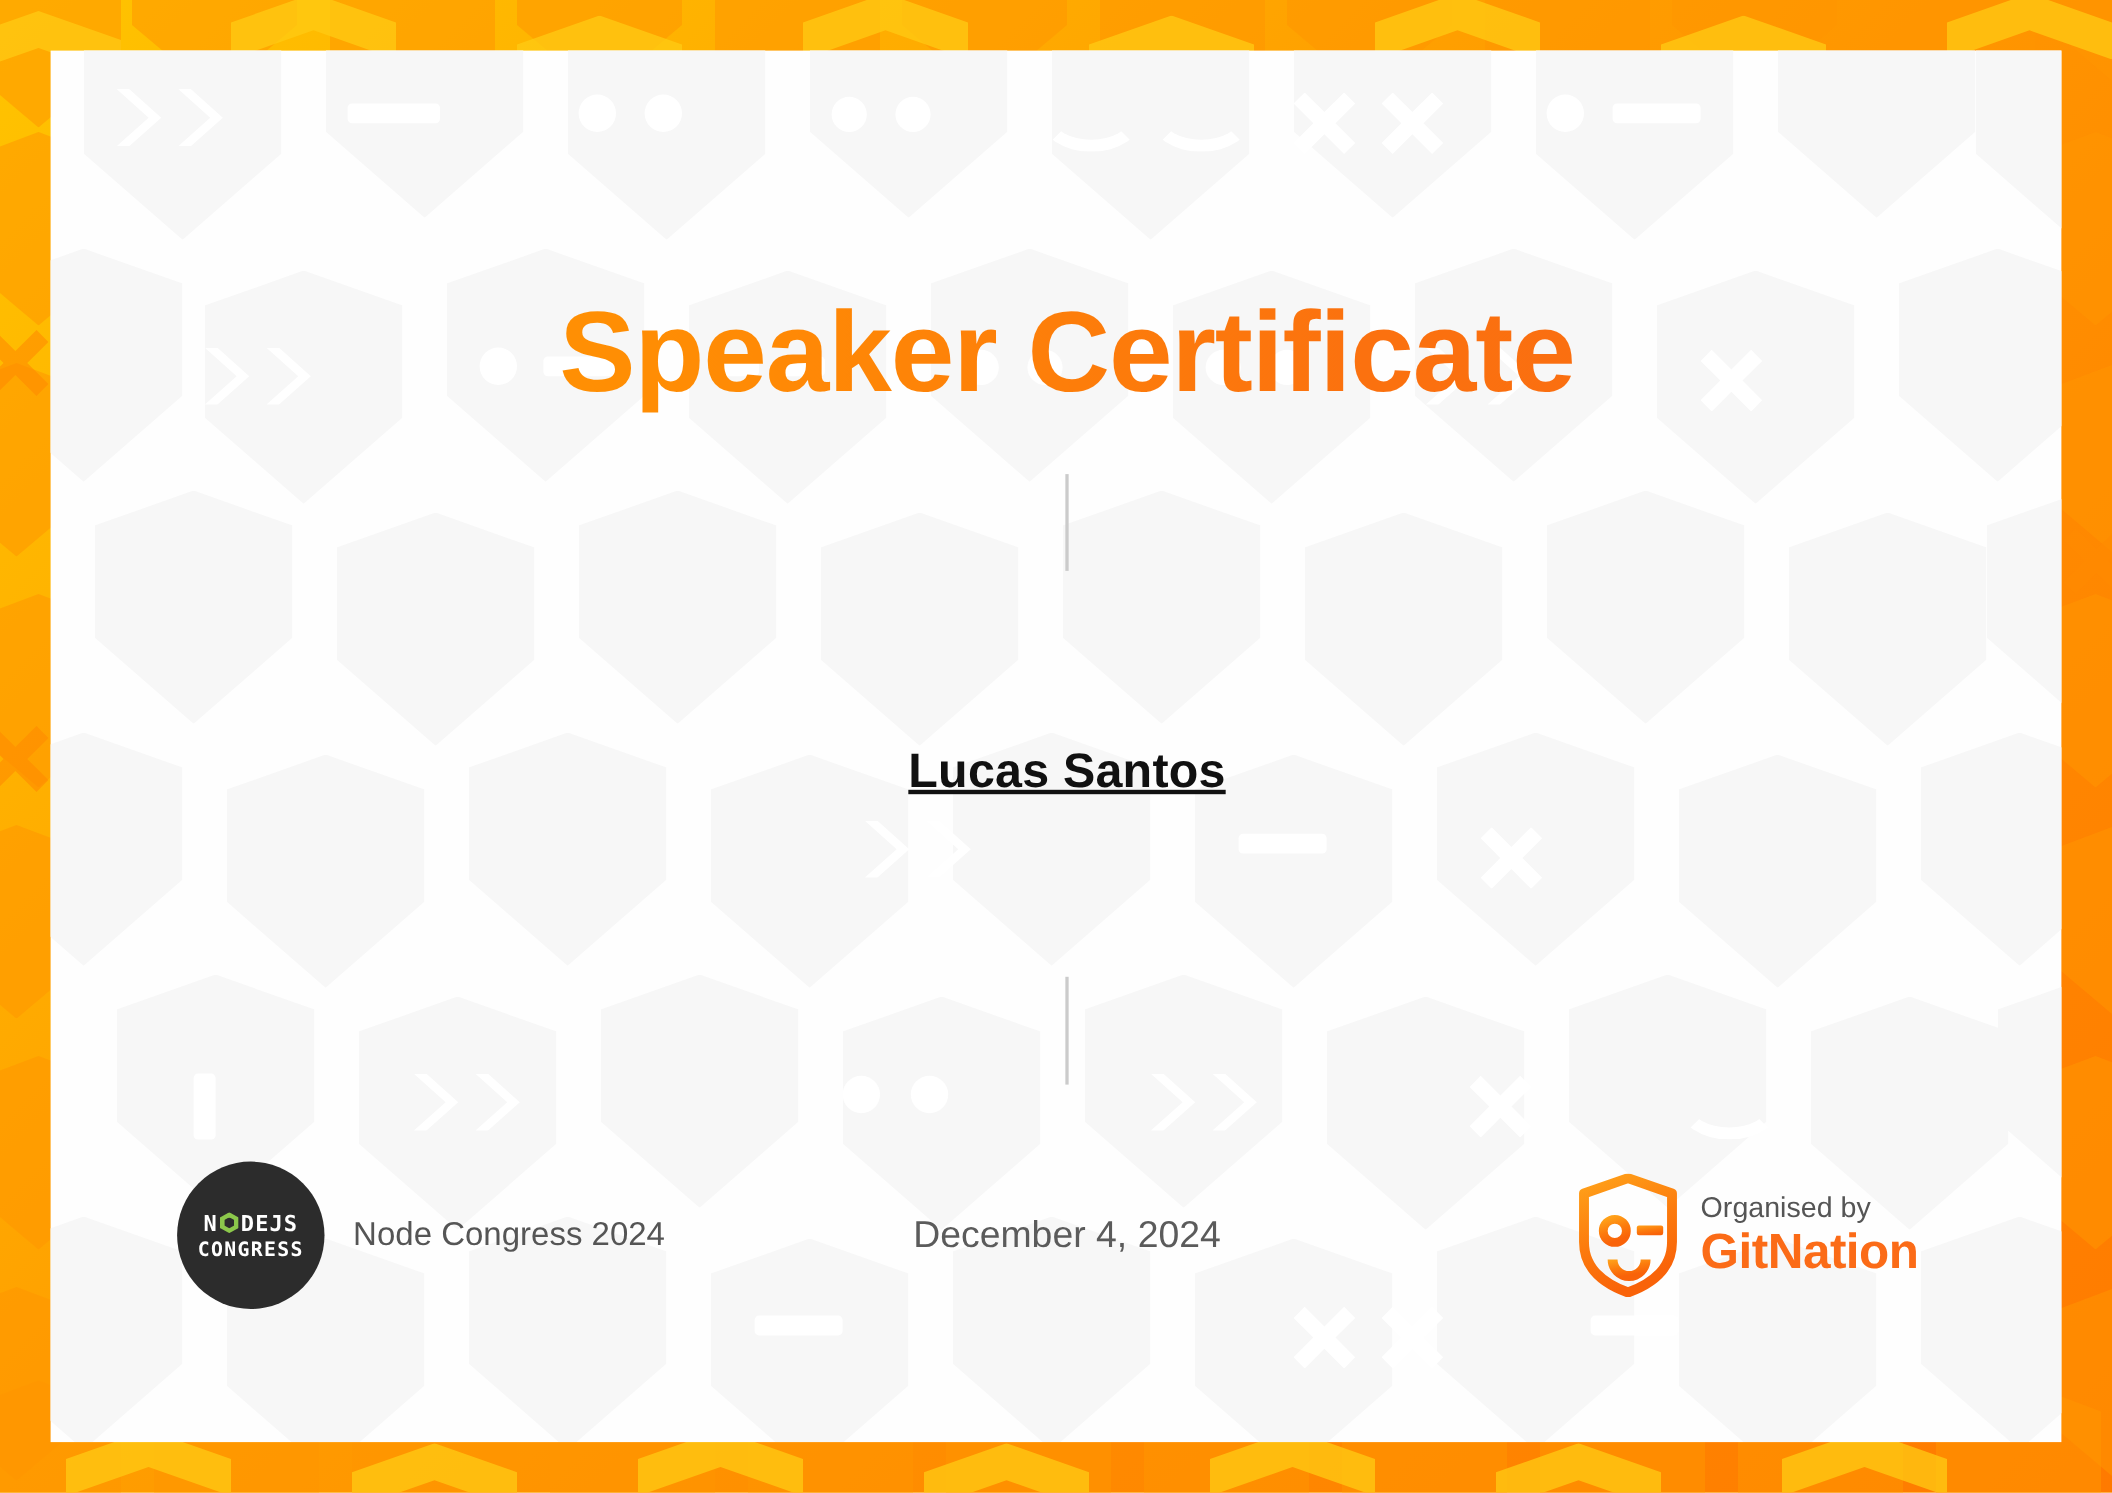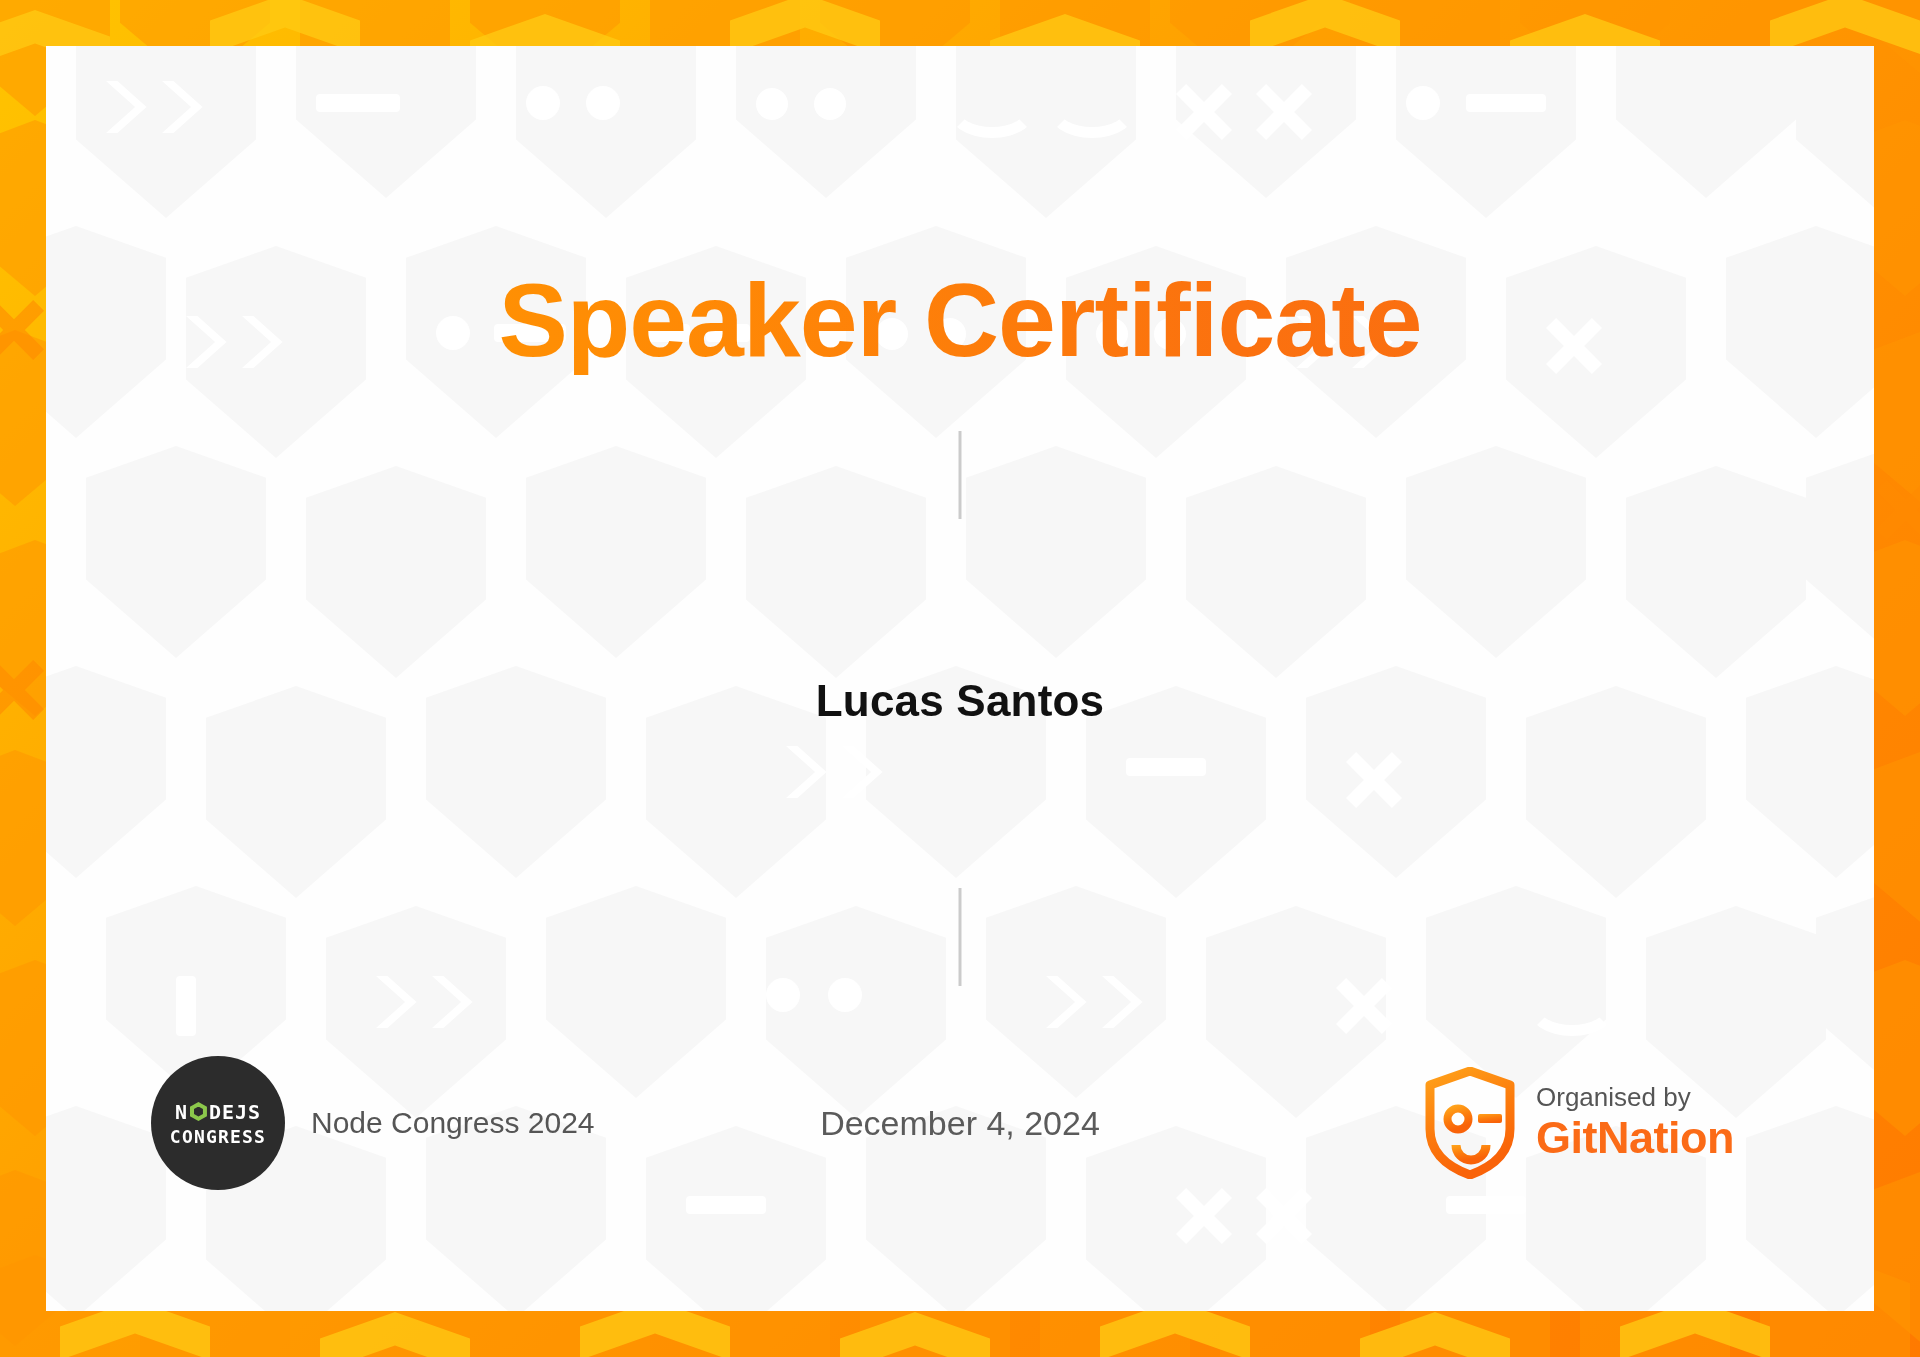--- a/index.html
+++ b/index.html
@@ -116,20 +116,21 @@
     background: #FFFFFF;
     clip-path: polygon(18% 0%, 50% 32%, 82% 0%, 100% 18%, 68% 50%, 100% 82%, 82% 100%, 50% 68%, 18% 100%, 0% 82%, 32% 50%, 0% 18%);
   }
 
   
   .content {
     position: relative;
     z-index: 5;
     width: 100%;
     height: 100%;
+    margin-left: 10px;
   }
 
   .cert-title {
     position: absolute;
     top: 150px;
     left: 0;
     right: 0;
     text-align: center;
     font-size: 104px;
     font-weight: 700;
@@ -164,20 +165,21 @@
 
   .recipient-name {
     position: absolute;
     top: 630px;
     left: 0; right: 0;
     text-align: center;
     font-size: 44px;
     font-weight: 700;
     color: #111111;
     letter-spacing: 0.2px;
+    text-decoration: underline;
   }
 
   .talk-line {
     position: absolute;
     top: 710px;
     left: 0; right: 0;
     text-align: center;
     font-size: 34px;
     color: #5B5B5B;
     font-weight: 400;

